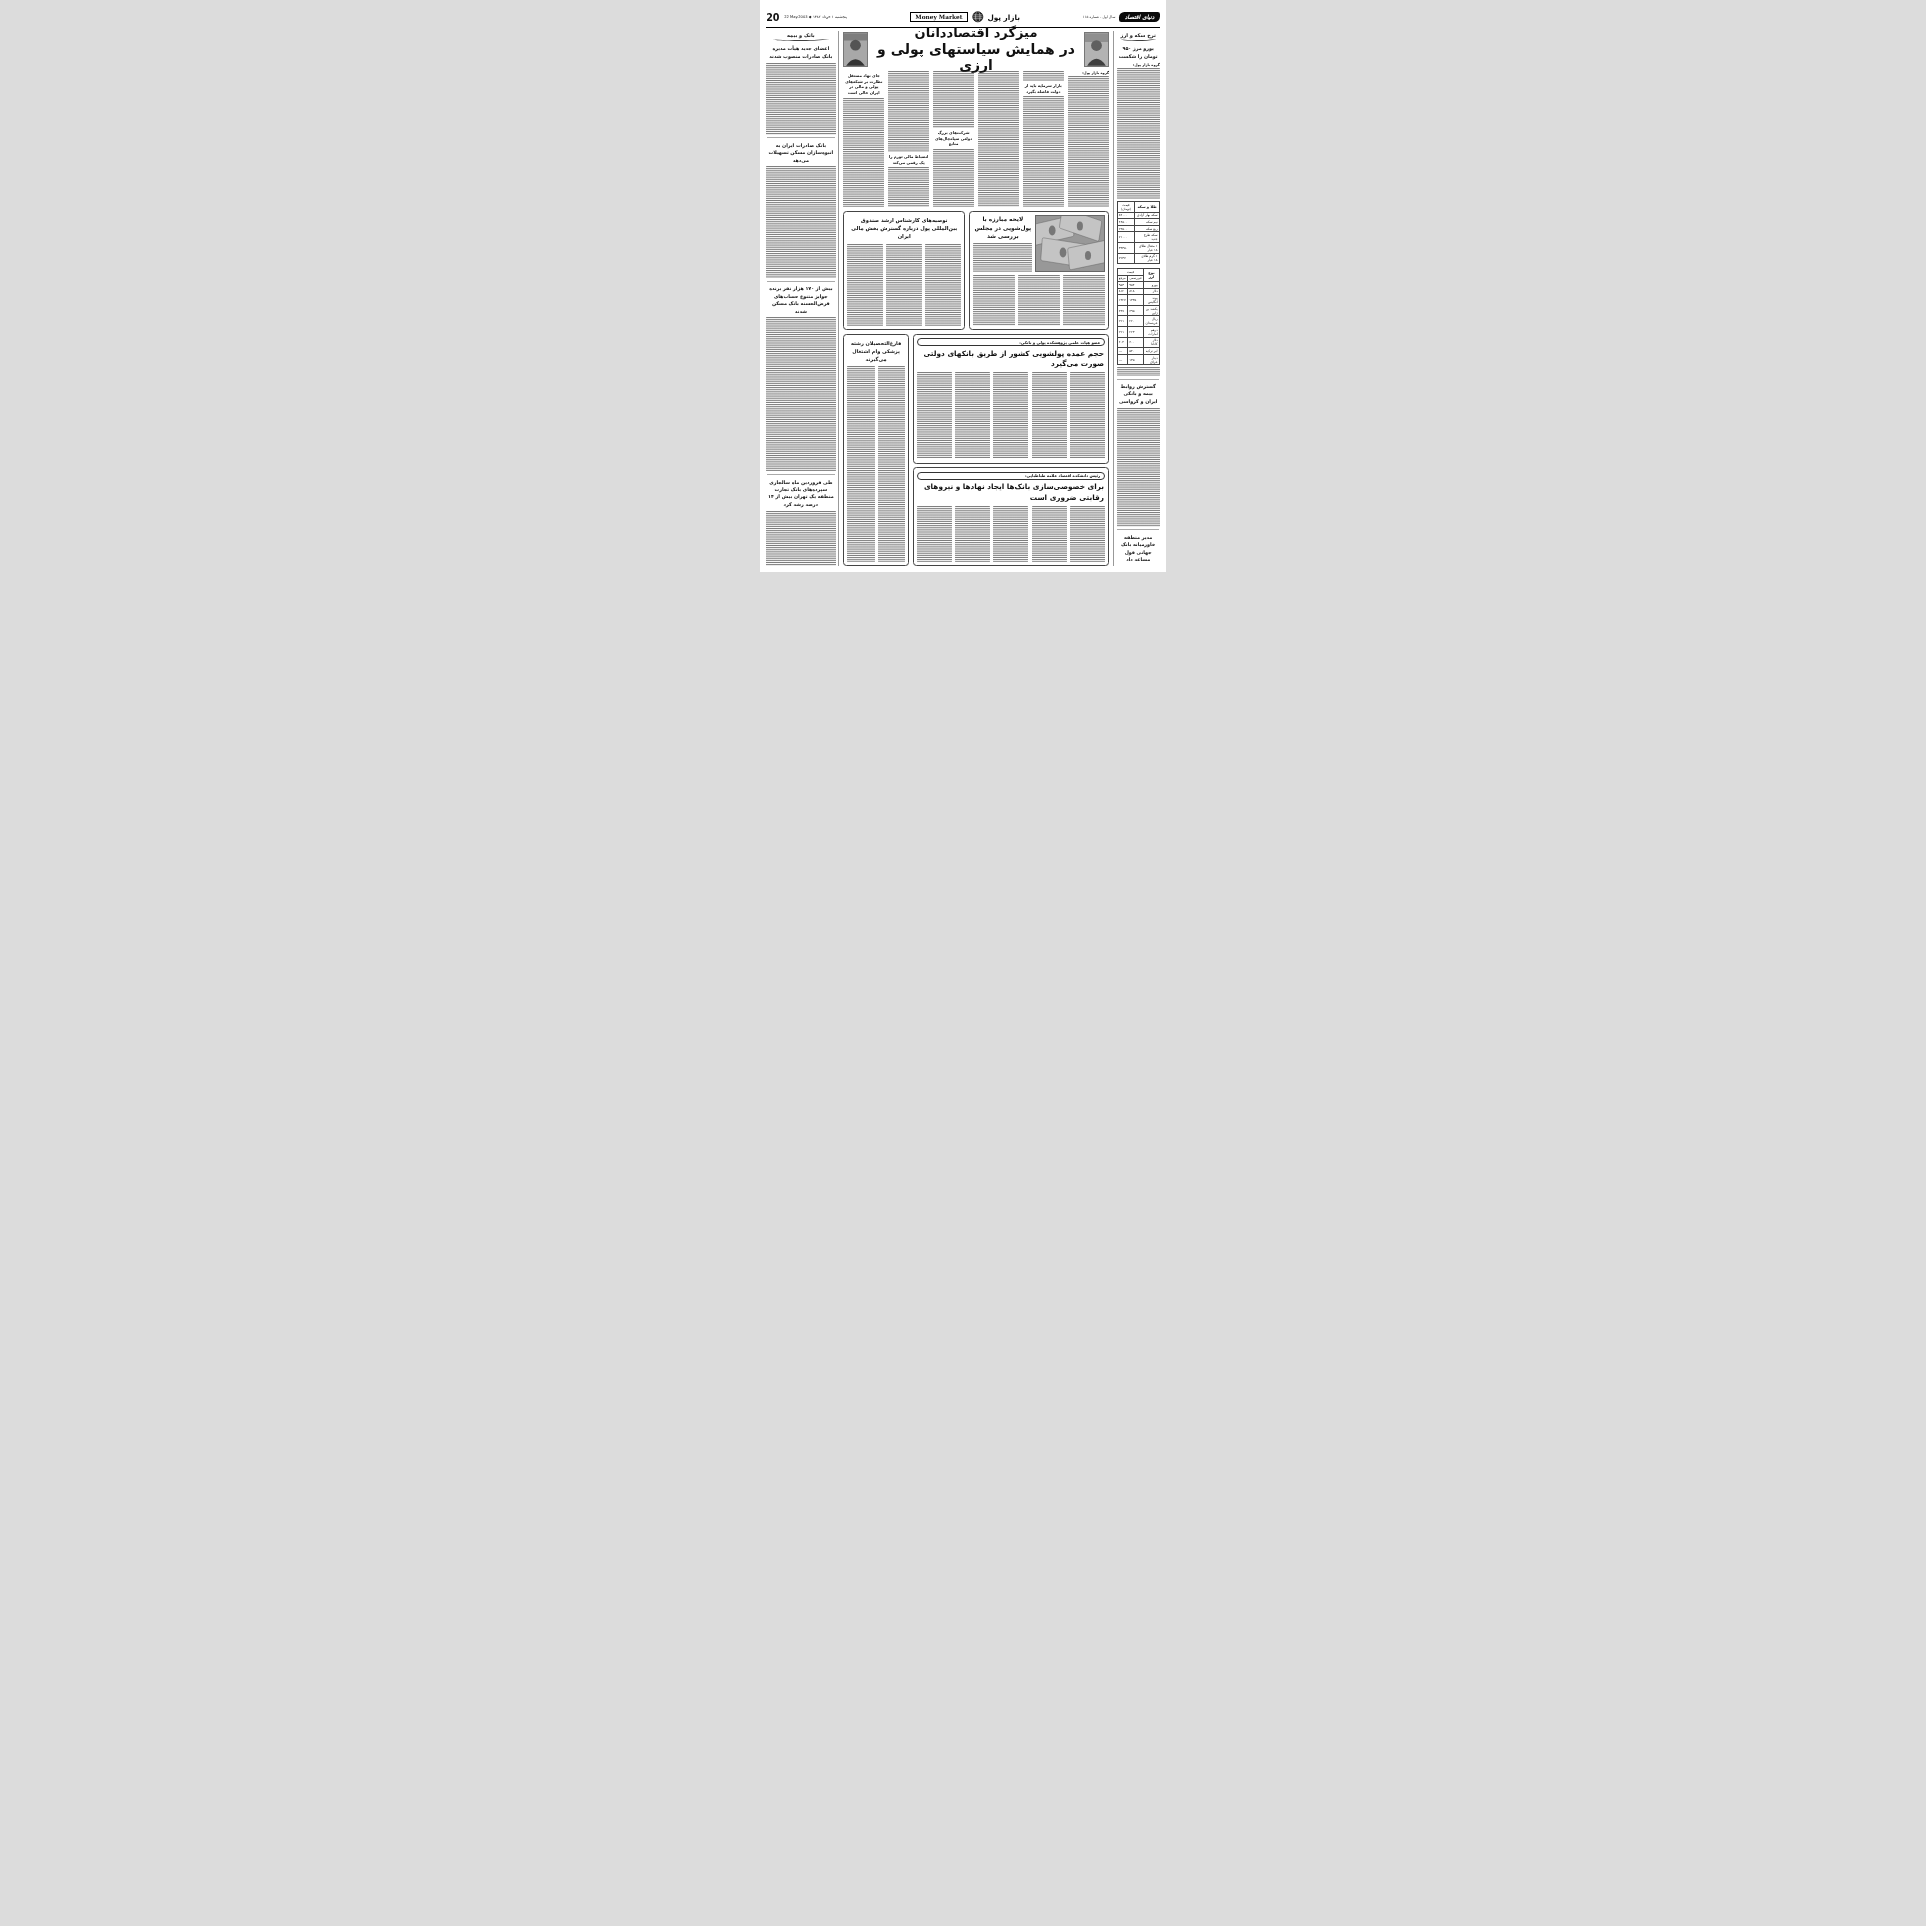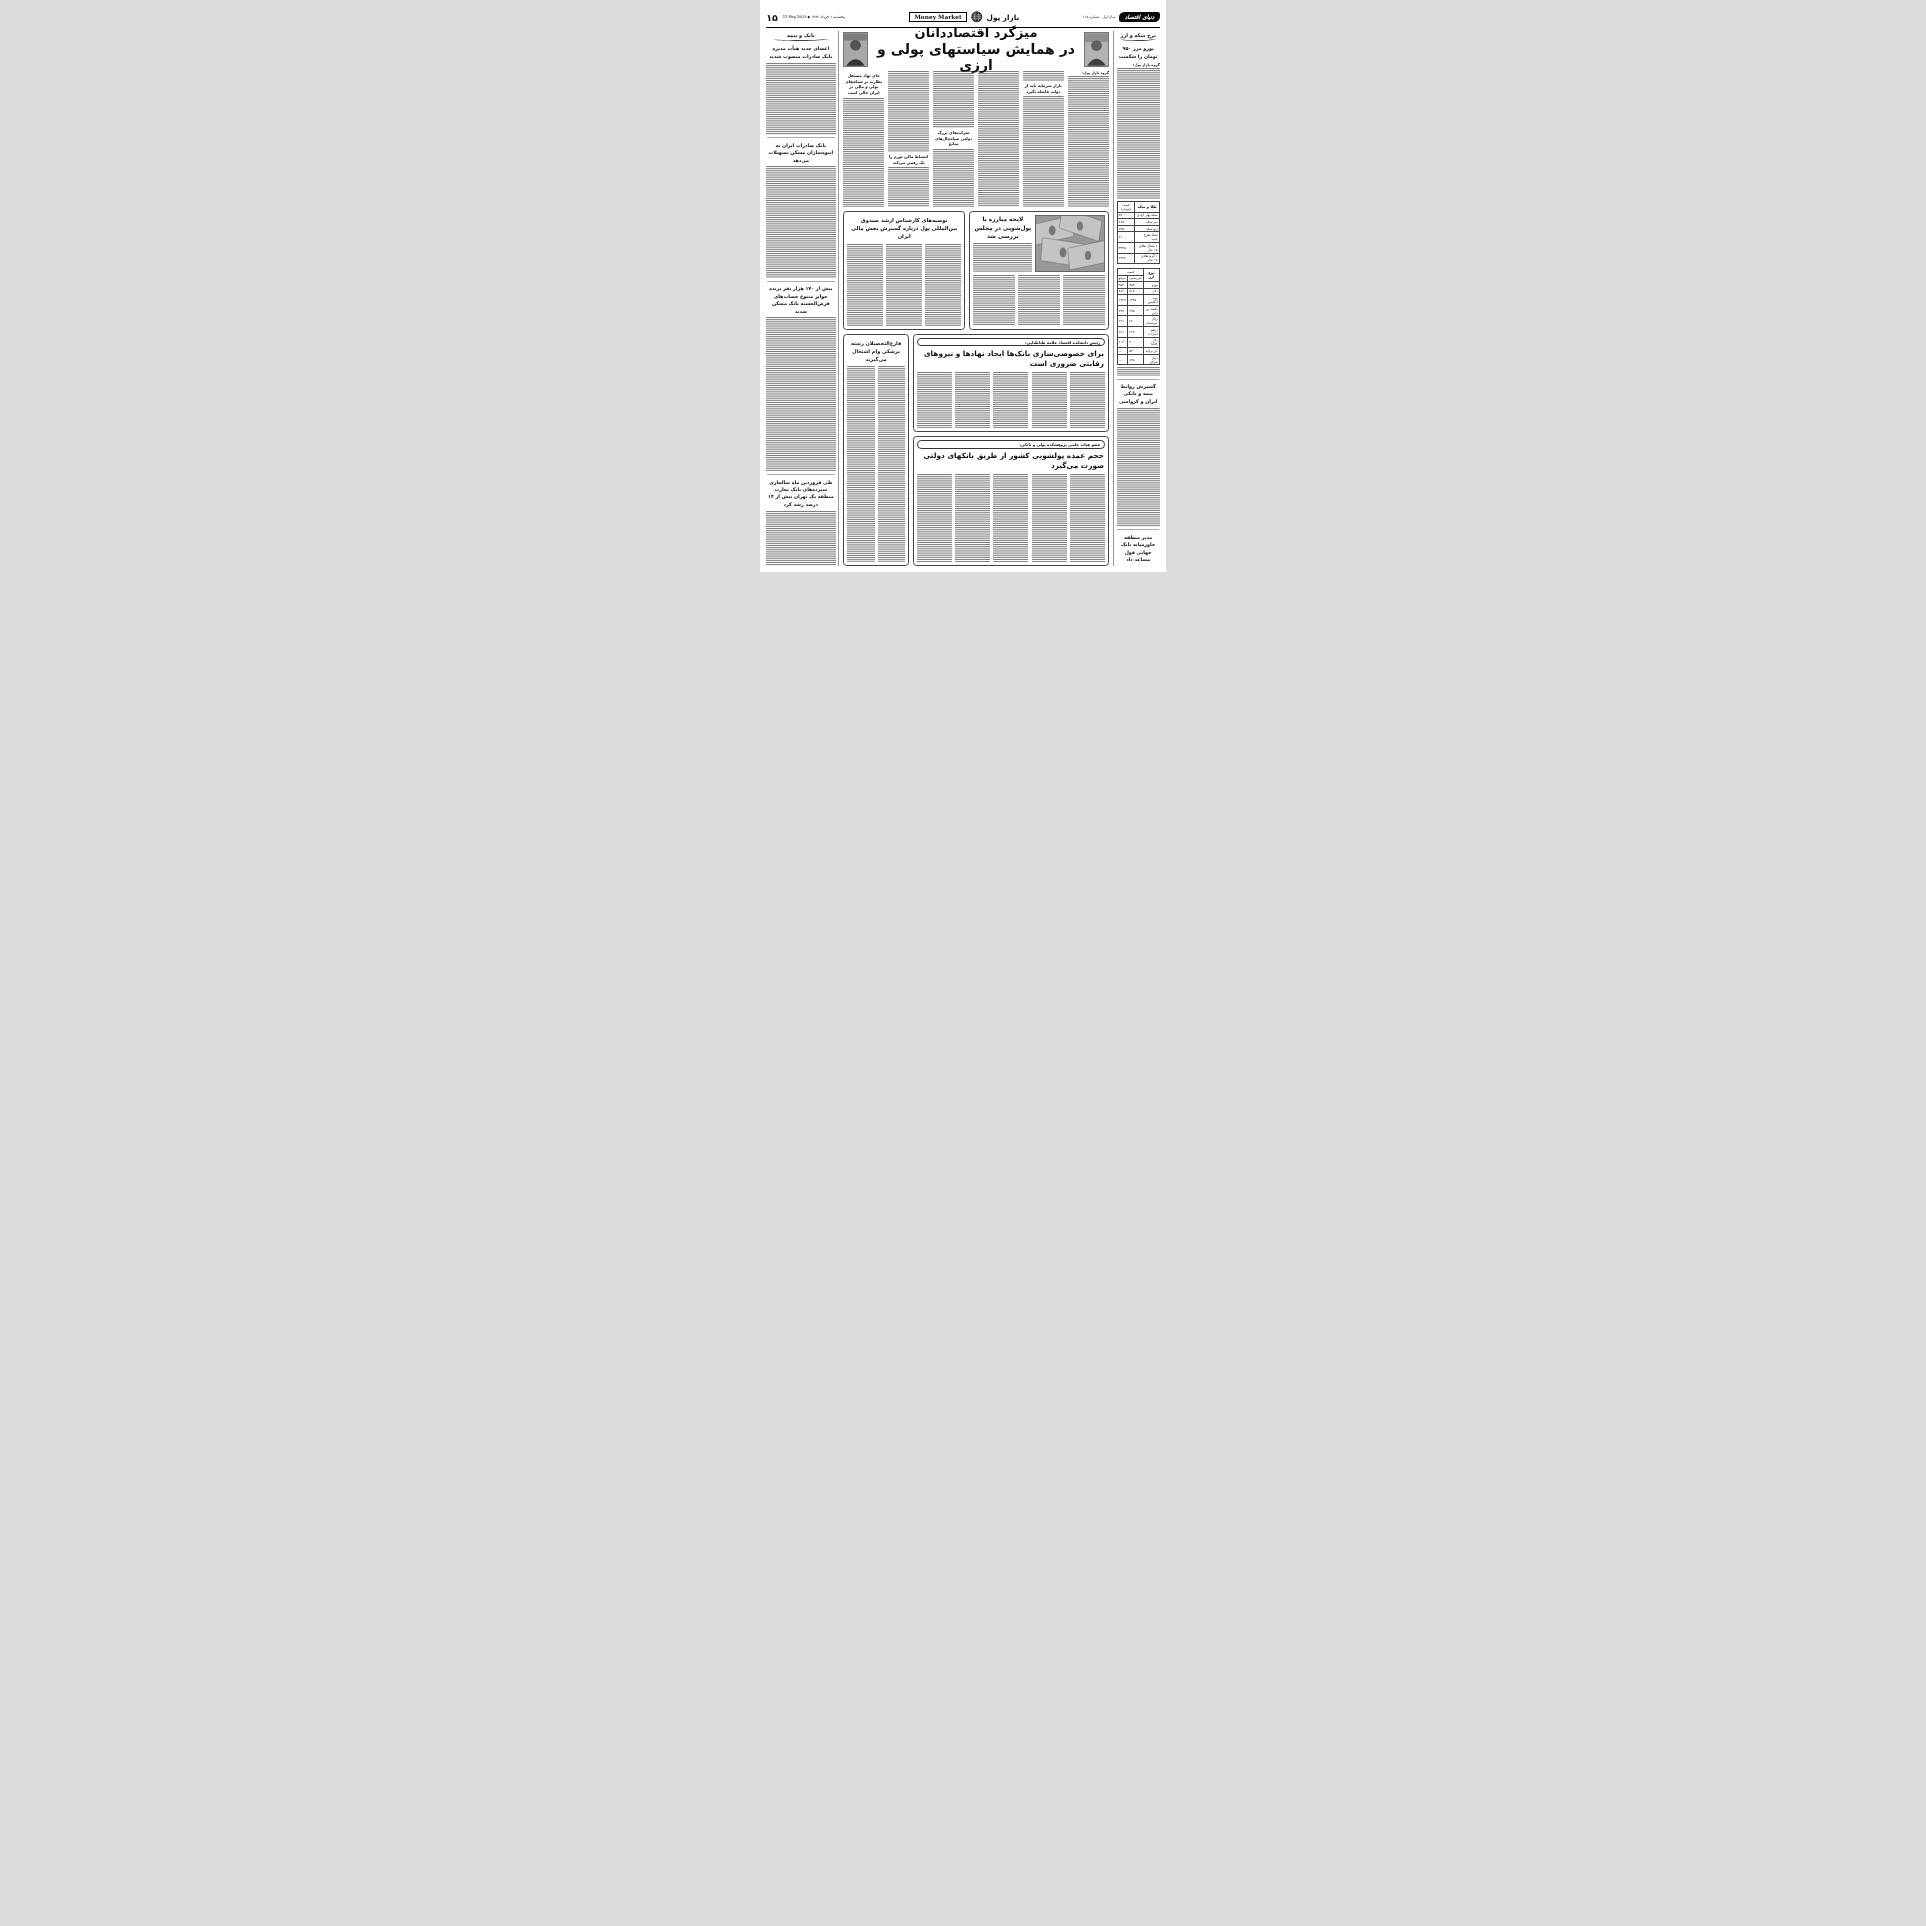--- a/index.html
+++ b/index.html
@@ -115,21 +115,21 @@
         <circle cx="12" cy="12" r="10.5" fill="none" stroke="#000" stroke-width="1.4"></circle>
       </svg>
       <span class="section-en">Money Market</span>
     </div>
     <div class="mh-left">
       <span class="date">
         <span>پنجشنبه ۱ خرداد ۱۳۸۲</span>
         <span>◆</span>
         <span class="latin">22 May.2003</span>
       </span>
-      <span class="pagenum">۱۵</span>
+      <span class="pagenum">20</span>
     </div>
   </header>
 
   <div class="content">
 
     <aside class="rates-col">
       <div class="banner">
         <span class="banner-text">نرخ سکه و ارز</span>
         <svg class="swoosh" viewBox="0 0 120 12" preserveAspectRatio="none" aria-hidden="true">
           <path d="M118 3 C85 12 30 12 2 5 C30 9 85 9 118 3 Z" fill="#000"></path>
@@ -359,35 +359,35 @@
             <div class="sim"></div>
             <div class="sim"></div>
             <div class="sim"></div>
           </div>
         </section>
       </div>
 
       <div class="lower">
         <div class="lower-main">
 
+          <section class="box research-box">
+            <div class="kicker">عضو هیات علمی پژوهشکده پولی و بانکی:</div>
+            <h2 class="big-head">حجم عمده پولشویی کشور از طریق بانکهای دولتی صورت می‌گیرد</h2>
+            <div class="colrow">
+              <div class="sim"></div>
+              <div class="sim"></div>
+              <div class="sim"></div>
+              <div class="sim"></div>
+              <div class="sim"></div>
+            </div>
+          </section>
+
           <section class="box allameh-box">
             <div class="kicker">رئیس دانشکده اقتصاد علامه طباطبایی:</div>
             <h2 class="big-head">برای خصوصی‌سازی بانک‌ها ایجاد نهادها و نیروهای رقابتی ضروری است</h2>
-            <div class="colrow">
-              <div class="sim"></div>
-              <div class="sim"></div>
-              <div class="sim"></div>
-              <div class="sim"></div>
-              <div class="sim"></div>
-            </div>
-          </section>
-
-          <section class="box research-box">
-            <div class="kicker">عضو هیات علمی پژوهشکده پولی و بانکی:</div>
-            <h2 class="big-head">حجم عمده پولشویی کشور از طریق بانکهای دولتی صورت می‌گیرد</h2>
             <div class="colrow">
               <div class="sim"></div>
               <div class="sim"></div>
               <div class="sim"></div>
               <div class="sim"></div>
               <div class="sim"></div>
             </div>
           </section>
         </div>
 

